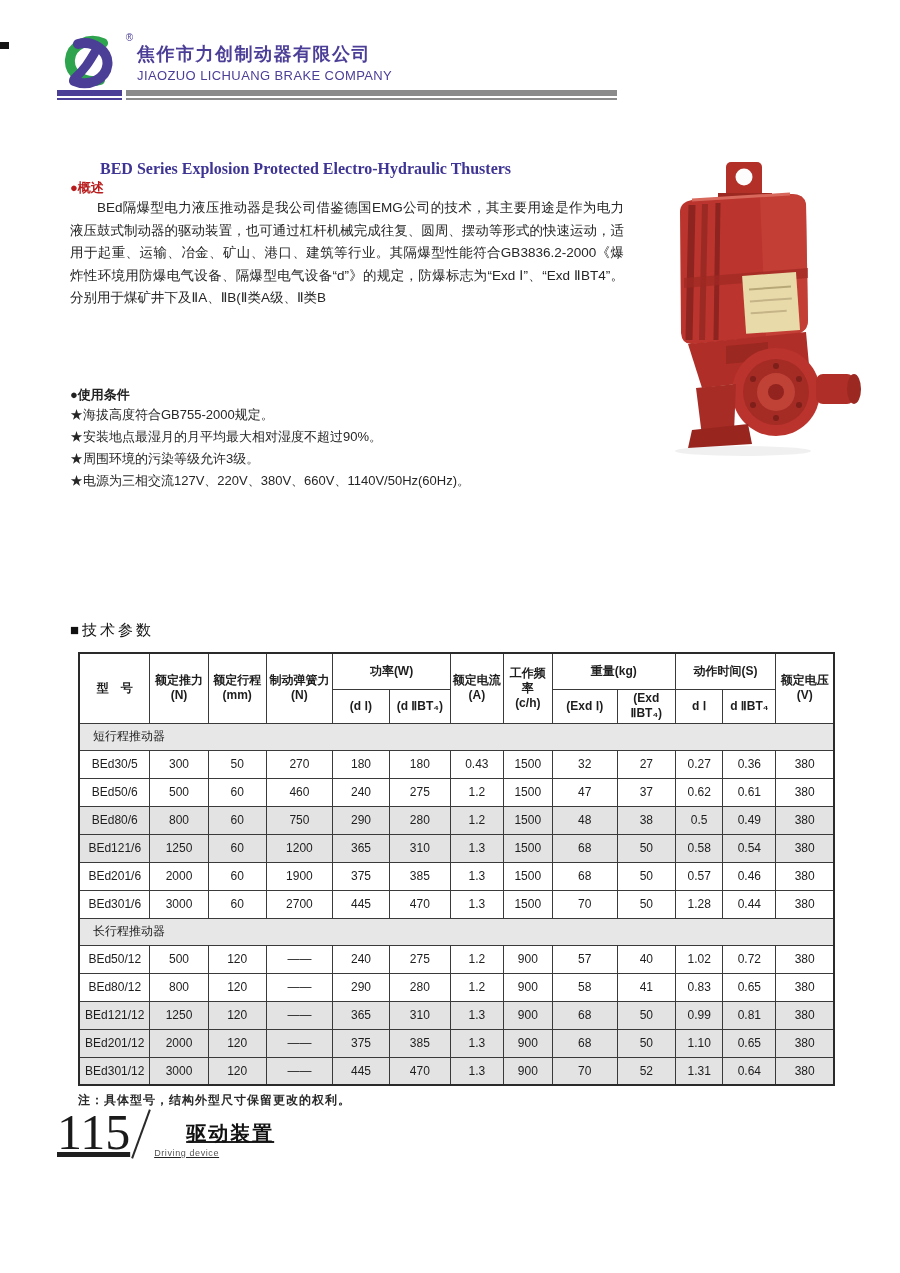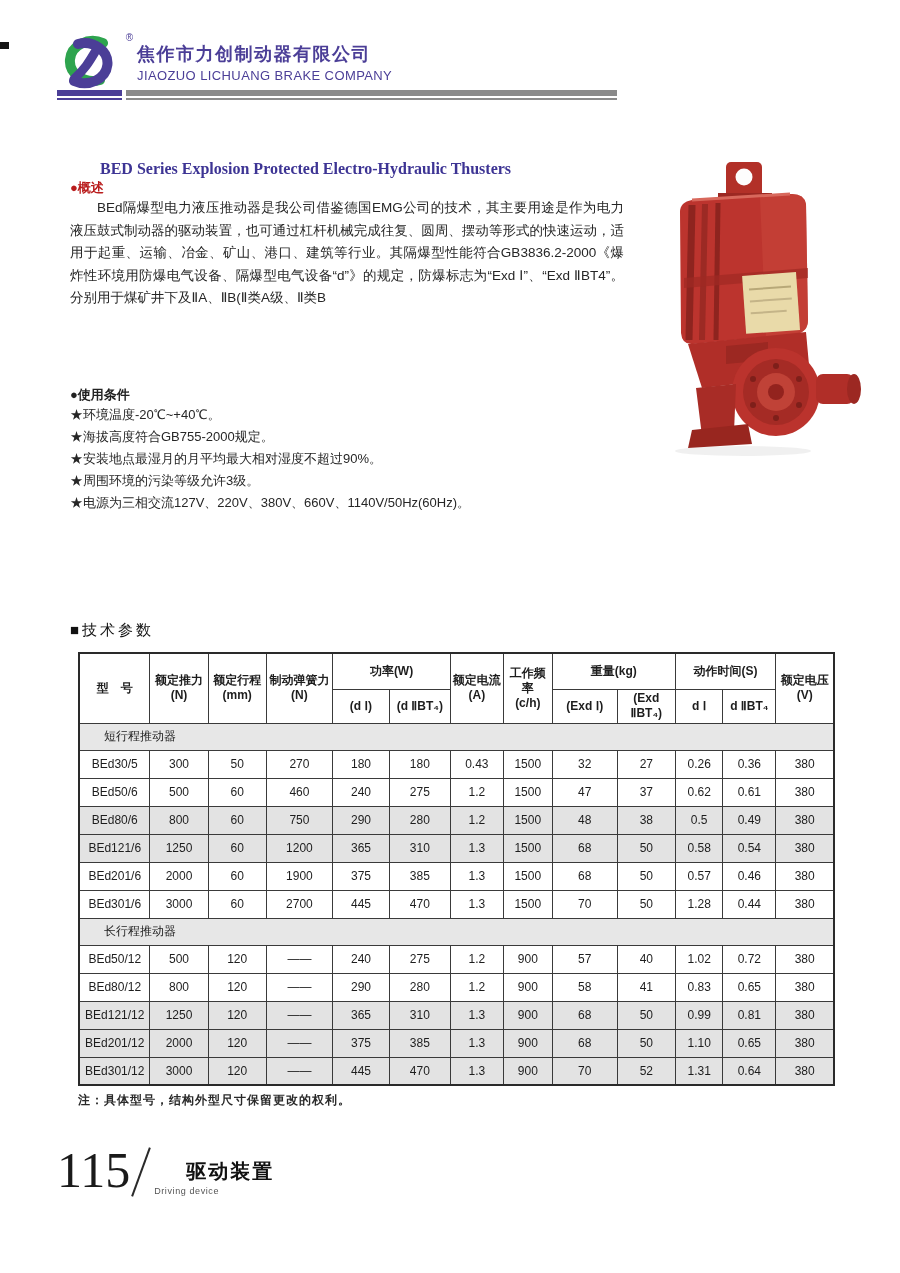--- a/index.html
+++ b/index.html
@@ -50,29 +50,29 @@
   .specs-heading { position:absolute; left:70px; top:621px; font-size:15px; font-weight:normal;
                    color:#111; letter-spacing:3px; }
   .spec-table { position:absolute; left:78px; top:652px; width:757px; border-collapse:collapse;
                 table-layout:fixed; font-size:12px; color:#1d1d1d; background:#fff; }
   .spec-table th, .spec-table td { border:1px solid #3a3a3a; text-align:center; padding:0 1px; }
   .spec-table { border:2px solid #2a2a2a; }
   .spec-table thead th { font-weight:bold; white-space:pre-line; line-height:15px; }
   .spec-table thead tr:first-child th { height:36px; }
   .spec-table thead tr:last-child th { height:34px; }
   .spec-table tbody td { height:28px; }
-  .spec-table tr.section-row td { background:#e7e7e7; text-align:left; padding-left:24px;
+  .spec-table tr.section-row td { background:#e7e7e7; text-align:left; padding-left:13px;
                                   height:27px; font-weight:normal; }
   .spec-table tr.shaded td { background:#e3e3e3; }
 
   .note { position:absolute; left:78px; top:1092px; font-size:12px; font-weight:bold;
           letter-spacing:1px; color:#2a2a2a; }
 
   
-  .footer { position:absolute; left:57px; top:1146px; display:flex; align-items:flex-start; }
+  .footer { position:absolute; left:57px; top:1108px; display:flex; align-items:flex-start;text-decoration:underline; }
   .page-num { font-family:"Liberation Serif", serif; font-size:50px; line-height:48px; color:#1a1a1a; }
   .slash { width:2px; height:52px; background:#2a2a2a; transform:rotate(20deg);
            margin:0 12px 0 10px; }
   .footer-text { padding-top:12px; }
   .footer-cn { font-size:20px; font-weight:bold; letter-spacing:2px; color:#111;margin-left:32px; }
   .footer-en { font-size:9px; color:#555; letter-spacing:0.6px; margin-top:1px; }
 </style>
 </head>
 <body>
 
@@ -151,21 +151,20 @@
       <rect x="198" y="214" width="38" height="30" rx="7" fill="#b02e28"></rect>
       <ellipse cx="236" cy="229" rx="7" ry="15" fill="#9c2822"></ellipse>
 
       <path d="M78 228 L118 224 L116 272 L84 276 Z" fill="#a82c26"></path>
       <path d="M74 270 L130 264 L134 284 L70 288 Z" fill="#98261f"></path>
     </svg>
   </div>
 
   <div class="conditions-heading">●使用条件</div>
   <div class="conditions">
-    <span class="item">★环境温度-20℃~+40℃。</span>
     <span class="item">★海拔高度符合GB755-2000规定。</span>
     <span class="item">★安装地点最湿月的月平均最大相对湿度不超过90%。</span>
     <span class="item">★周围环境的污染等级允许3级。</span>
     <span class="item">★电源为三相交流127V、220V、380V、660V、1140V/50Hz(60Hz)。</span>
   </div>
 
   <div class="specs-heading">■技术参数</div>
 
   <table class="spec-table">
     <colgroup>
@@ -219,21 +218,21 @@
           <td>BEd30/5</td>
           <td>300</td>
           <td>50</td>
           <td>270</td>
           <td>180</td>
           <td>180</td>
           <td>0.43</td>
           <td>1500</td>
           <td>32</td>
           <td>27</td>
-          <td>0.26</td>
+          <td>0.27</td>
           <td>0.36</td>
           <td>380</td>
         </tr>
         <tr>
           <td>BEd50/6</td>
           <td>500</td>
           <td>60</td>
           <td>460</td>
           <td>240</td>
           <td>275</td>

